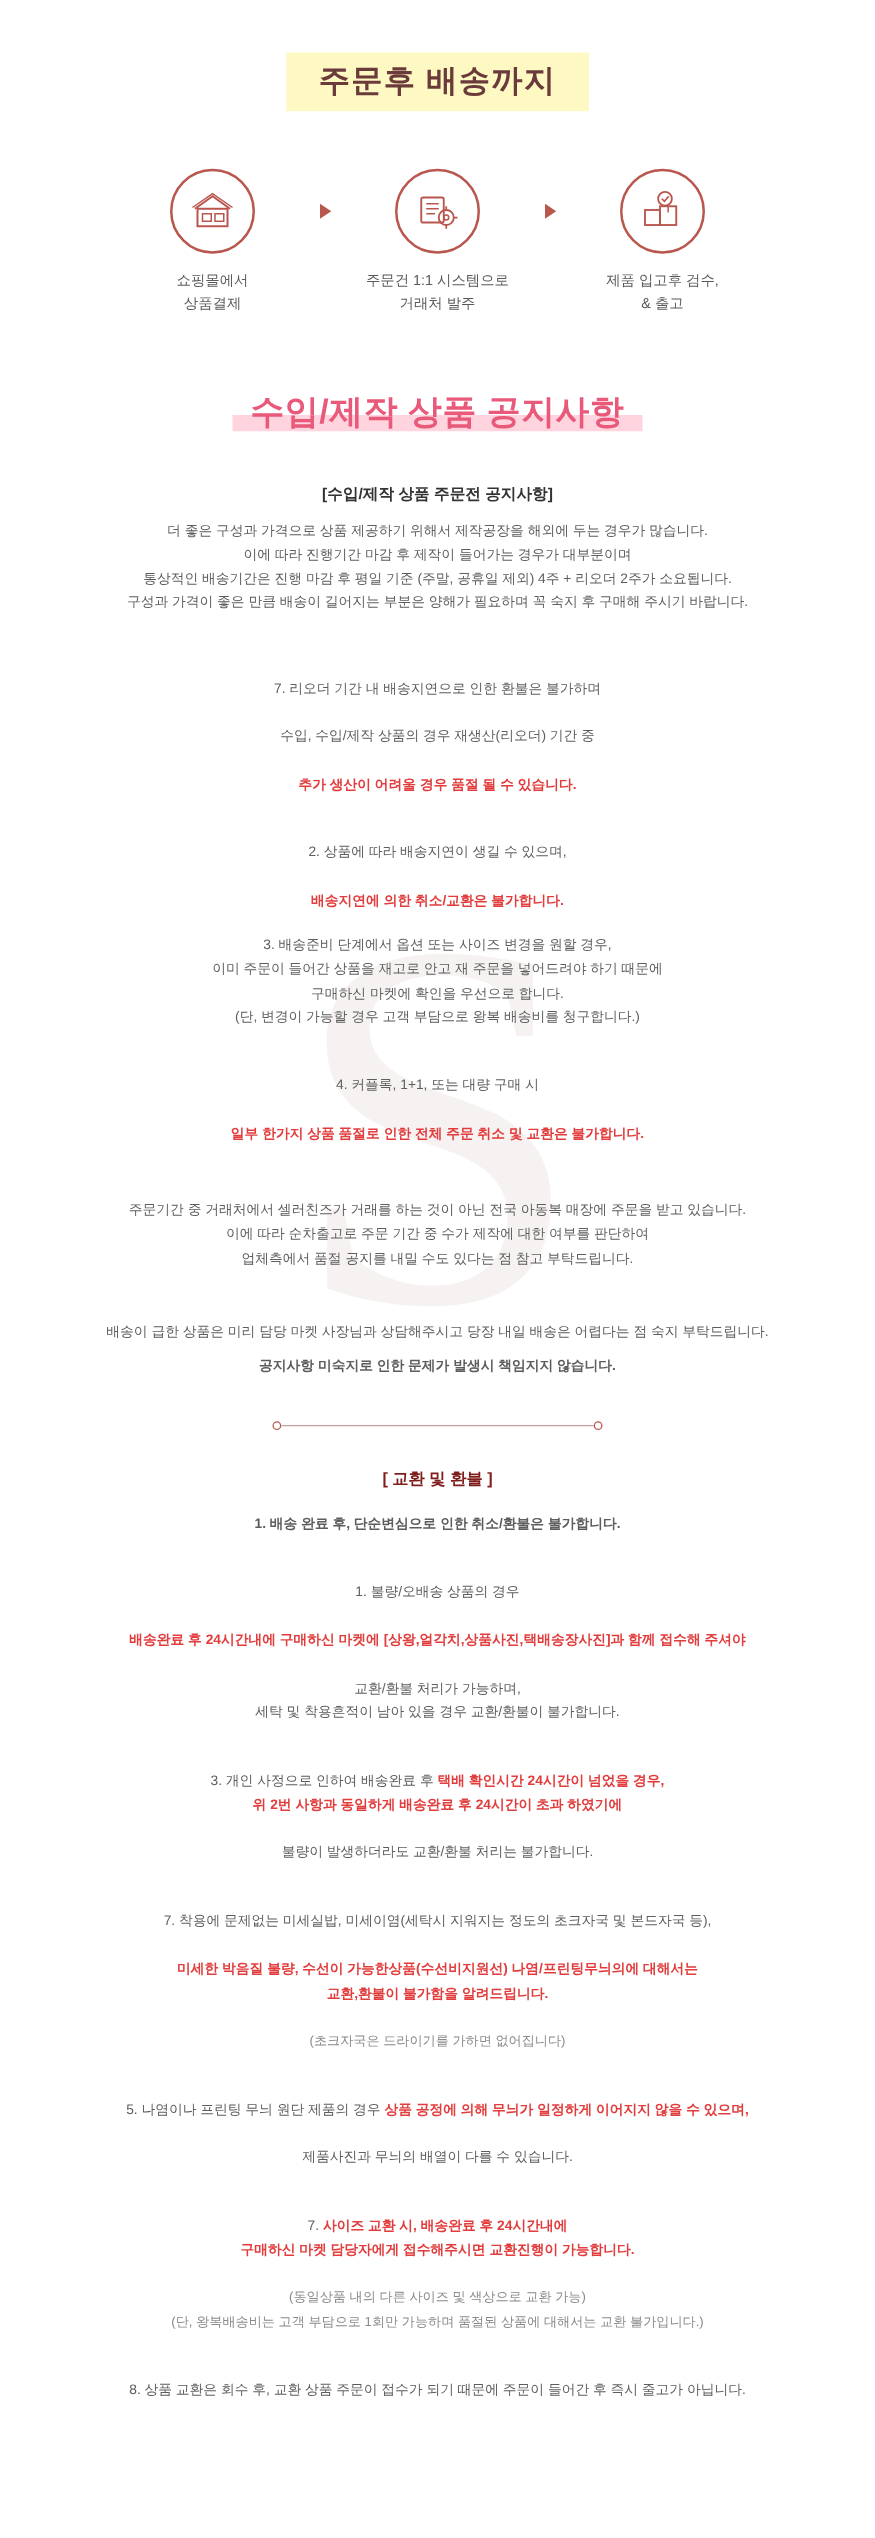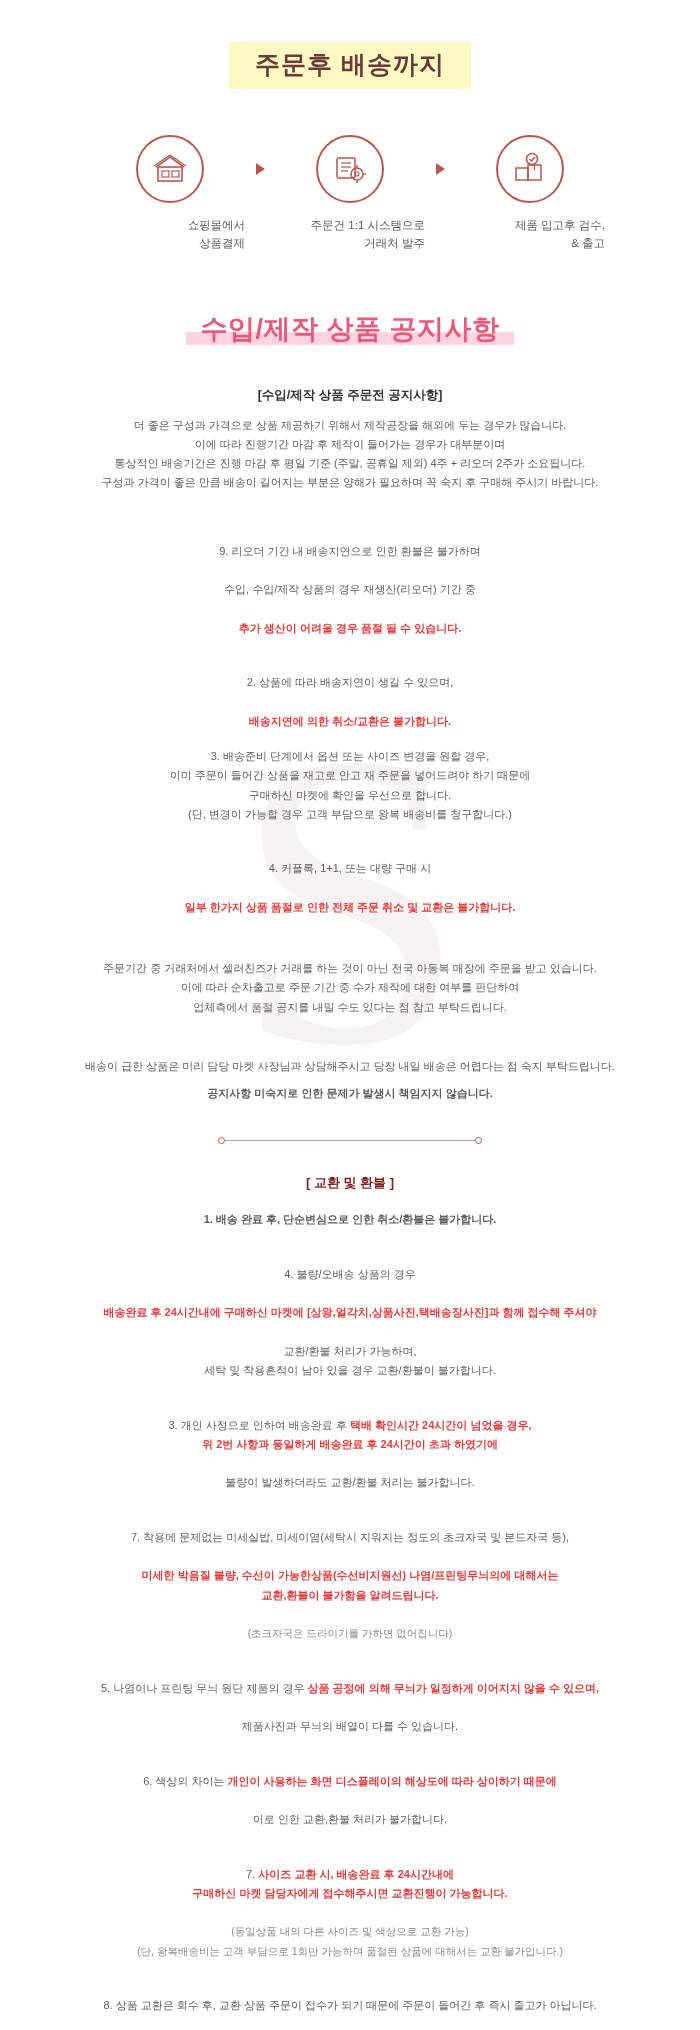--- a/index.html
+++ b/index.html
@@ -76,21 +76,20 @@
     align-items: center;
     justify-content: center;
   }
   .step-circle svg { display: block; }
   .step-label {
     margin-top: 14px;
     font-size: 11.5px;
     line-height: 1.55;
     color: #5a5a5a;
     white-space: pre-line;
-    text-align: right;
   }
   .arrow {
     width: 30px;
     display: flex;
     justify-content: center;
     align-items: center;
     height: 68px;
   }
   .arrow-tri {
     width: 0; height: 0;
@@ -262,21 +261,21 @@
     <div class="section">
       <div class="sec-head">[수입/제작 상품 주문전 공지사항]</div>
       <p class="body">더 좋은 구성과 가격으로 상품 제공하기 위해서 제작공장을 해외에 두는 경우가 많습니다.
 이에 따라 진행기간 마감 후 제작이 들어가는 경우가 대부분이며
 통상적인 배송기간은 진행 마감 후 평일 기준 (주말, 공휴일 제외) 4주 + 리오더 2주가 소요됩니다.
 구성과 가격이 좋은 만큼 배송이 길어지는 부분은 양해가 필요하며 꼭 숙지 후 구매해 주시기 바랍니다.</p>
 
       <div class="gap-md"></div>
 
       <div class="item">
-        <span>9. 리오더 기간 내 배송지연으로 인한 환불은 불가하며</span><br>
+        <span>7. 리오더 기간 내 배송지연으로 인한 환불은 불가하며</span><br>
         <span>수입, 수입/제작 상품의 경우 재생산(리오더) 기간 중</span><br>
         <span class="red">추가 생산이 어려울 경우 품절 될 수 있습니다.</span>
       </div>
 
       <div class="item">
         <span>2. 상품에 따라 배송지연이 생길 수 있으며,</span><br>
         <span class="red">배송지연에 의한 취소/교환은 불가합니다.</span>
       </div>
 
       <div class="item">3. 배송준비 단계에서 옵션 또는 사이즈 변경을 원할 경우,
@@ -304,21 +303,21 @@
         <span class="line"></span>
         <span class="dot r"></span>
     </div>
 
     <div class="section">
       <div class="sec-title">[ 교환 및 환불 ]</div>
 
       <div class="item red">1. 배송 완료 후, 단순변심으로 인한 취소/환불은 불가합니다.</div>
 
       <div class="item">
-        <span>4. 불량/오배송 상품의 경우</span><br>
+        <span>1. 불량/오배송 상품의 경우</span><br>
         <span class="red">배송완료 후 24시간내에 구매하신 마켓에 [상왕,얼각치,상품사진,택배송장사진]과 함께 접수해 주셔야</span><br>
         <span>교환/환불 처리가 가능하며,
 세탁 및 착용흔적이 남아 있을 경우 교환/환불이 불가합니다.</span>
       </div>
 
       <div class="item">
         <span>3. 개인 사정으로 인하여 배송완료 후 </span><span class="red">택배 확인시간 24시간이 넘었을 경우,
 위 2번 사항과 동일하게 배송완료 후 24시간이 초과 하였기에</span><br>
         <span>불량이 발생하더라도 교환/환불 처리는 불가합니다.</span>
       </div>
@@ -328,24 +327,20 @@
         <span class="red">미세한 박음질 불량, 수선이 가능한상품(수선비지원선) 나염/프린팅무늬의에 대해서는
 교환,환불이 불가함을 알려드립니다.</span><br>
         <span class="note">(초크자국은 드라이기를 가하면 없어집니다)</span>
       </div>
 
       <div class="item">
         <span>5. 나염이나 프린팅 무늬 원단 제품의 경우 </span><span class="red">상품 공정에 의해 무늬가 일정하게 이어지지 않을 수 있으며,</span><br>
         <span>제품사진과 무늬의 배열이 다를 수 있습니다.</span>
       </div>
 
-      <div class="item">
-        <span>6. 색상의 차이는 </span><span class="red">개인이 사용하는 화면 디스플레이의 해상도에 따라 상이하기 때문에</span><br>
-        <span>이로 인한 교환,환불 처리가 불가합니다.</span>
-      </div>
 
       <div class="item">
         <span>7. </span><span class="red">사이즈 교환 시, 배송완료 후 24시간내에
 구매하신 마켓 담당자에게 접수해주시면 교환진행이 가능합니다.</span><br>
         <span class="note">(동일상품 내의 다른 사이즈 및 색상으로 교환 가능)
 (단, 왕복배송비는 고객 부담으로 1회만 가능하며 품절된 상품에 대해서는 교환 불가입니다.)</span>
       </div>
 
       <div class="item">
         <span>8. 상품 교환은 회수 후, 교환 상품 주문이 접수가 되기 때문에 주문이 들어간 후 즉시 줄고가 아닙니다.</span><br>

